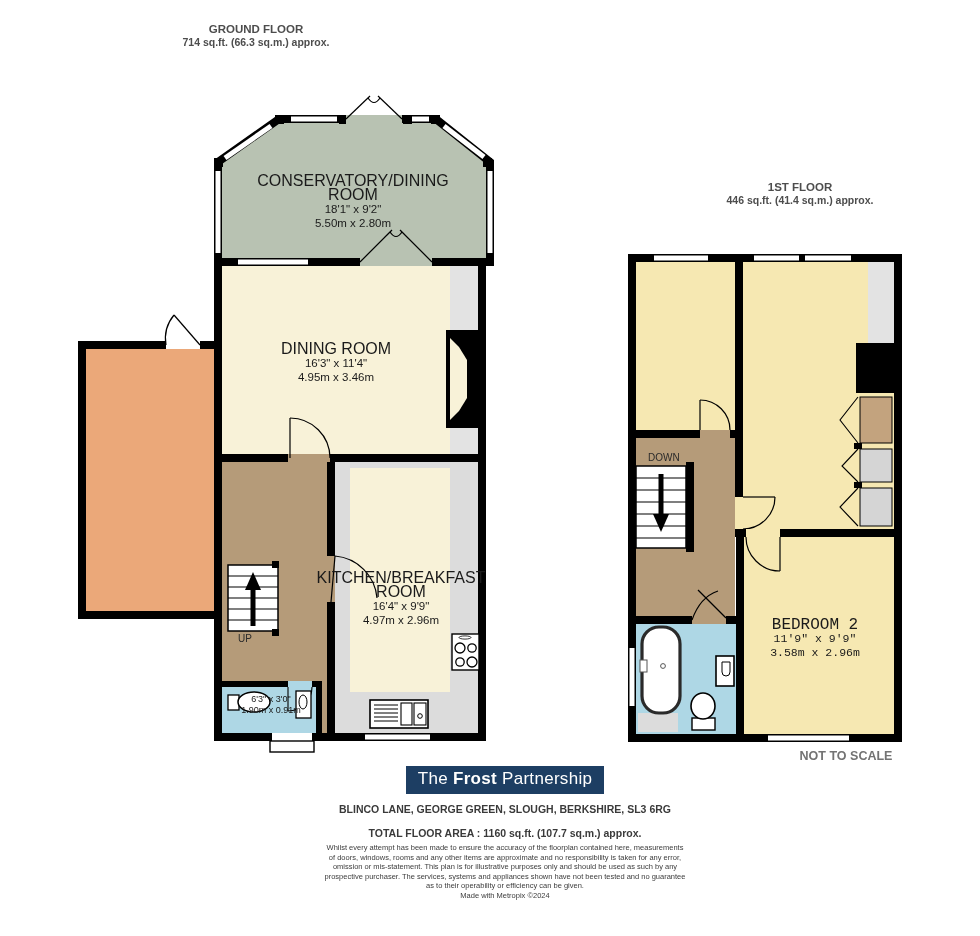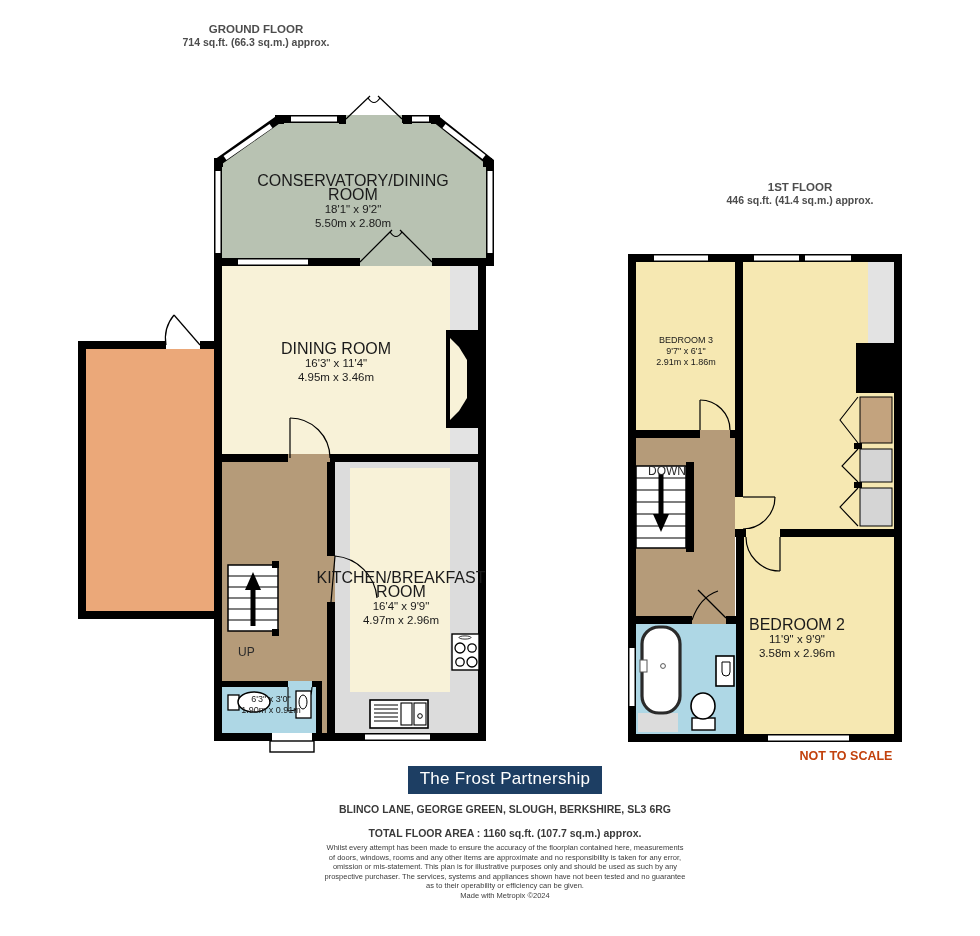--- a/index.html
+++ b/index.html
@@ -8,27 +8,27 @@
   .plan-svg{position:absolute;left:0;top:0;}
   .lbl{position:absolute;text-align:center;color:#1a1a1a;line-height:14px;}
   .lbl .nm{font-size:16px;}
   .lbl .dm{font-size:11.5px;}
   .lbl.small{line-height:11px;}
   .lbl.small .nm{font-size:9px;}
   .lbl.small .dm{font-size:9px;}
   .floor-title{position:absolute;text-align:center;color:#4d4d4d;font-weight:bold;}
   .floor-title .t{font-size:11.5px;line-height:14px;}
   .floor-title .a{font-size:10.5px;line-height:13px;}
-  .stairs-lbl{position:absolute;font-size:12px;color:#2a2a2a;margin-top:12px;}
+  .stairs-lbl{position:absolute;font-size:10px;color:#2a2a2a;}
   .nts{position:absolute;left:786px;top:749px;width:120px;text-align:center;
-       font-size:12.5px;font-weight:bold;color:#c2410c;}
+       font-size:12.5px;font-weight:bold;color:#737373;}
   .footer{position:absolute;left:15px;top:766px;width:980px;text-align:center;color:#3a3a3a;}
   .logo{display:inline-block;background:#1d3e63;color:#fff;padding:3px 12px 5px 12px;
         font-size:17px;letter-spacing:.3px;}
-  .logo .b{font-weight:normal;text-align:center;}
+  .logo .b{font-weight:bold;text-align:center;}
   .addr{margin-top:9px;font-size:10.5px;font-weight:bold;line-height:13px;}
   .total{margin-top:11px;font-size:10.5px;font-weight:bold;line-height:13px;}
   .disc{margin-top:3px;font-size:7.5px;line-height:9.5px;color:#3c3c3c;}
   .credit{font-size:7.5px;line-height:9.5px;color:#3c3c3c;}
 </style>
 </head>
 <body>
 
 <div class="canvas">
 
@@ -292,31 +292,26 @@
   <div class="dm">16'4" x 9'9"</div>
   <div class="dm">4.97m x 2.96m</div>
 </div>
 
 <div class="lbl small" style="left:221px;top:694px;width:100px;">
   <div class="dm">6'3" x 3'0"</div>
   <div class="dm">1.90m x 0.91m</div>
 </div>
 
 
-<div class="lbl" style="left:707px;top:618px;width:180px;">
+<div class="lbl" style="left:725px;top:618px;width:180px;font-family:Liberation Mono, monospace;">
   <div class="nm">BEDROOM 2</div>
   <div class="dm">11'9" x 9'9"</div>
   <div class="dm">3.58m x 2.96m</div>
 </div>
 
-<div class="lbl small" style="left:626px;top:335px;width:120px;">
-  <div class="nm">BEDROOM 3</div>
-  <div class="dm">9'7" x 6'1"</div>
-  <div class="dm">2.91m x 1.86m</div>
-</div>
 
 <div class="stairs-lbl" style="left:238px;top:633px;">UP</div>
 <div class="stairs-lbl" style="left:648px;top:452px;">DOWN</div>
 
 <div class="nts">NOT TO SCALE</div>
 
 <div class="footer">
   <div class="logo"><span>The</span><span>&nbsp;</span><span class="b">Frost</span><span>&nbsp;</span><span>Partnership</span></div>
   <div class="addr">BLINCO LANE, GEORGE GREEN, SLOUGH, BERKSHIRE, SL3 6RG</div>
   <div class="total">TOTAL FLOOR AREA : 1160 sq.ft. (107.7 sq.m.) approx.</div>

